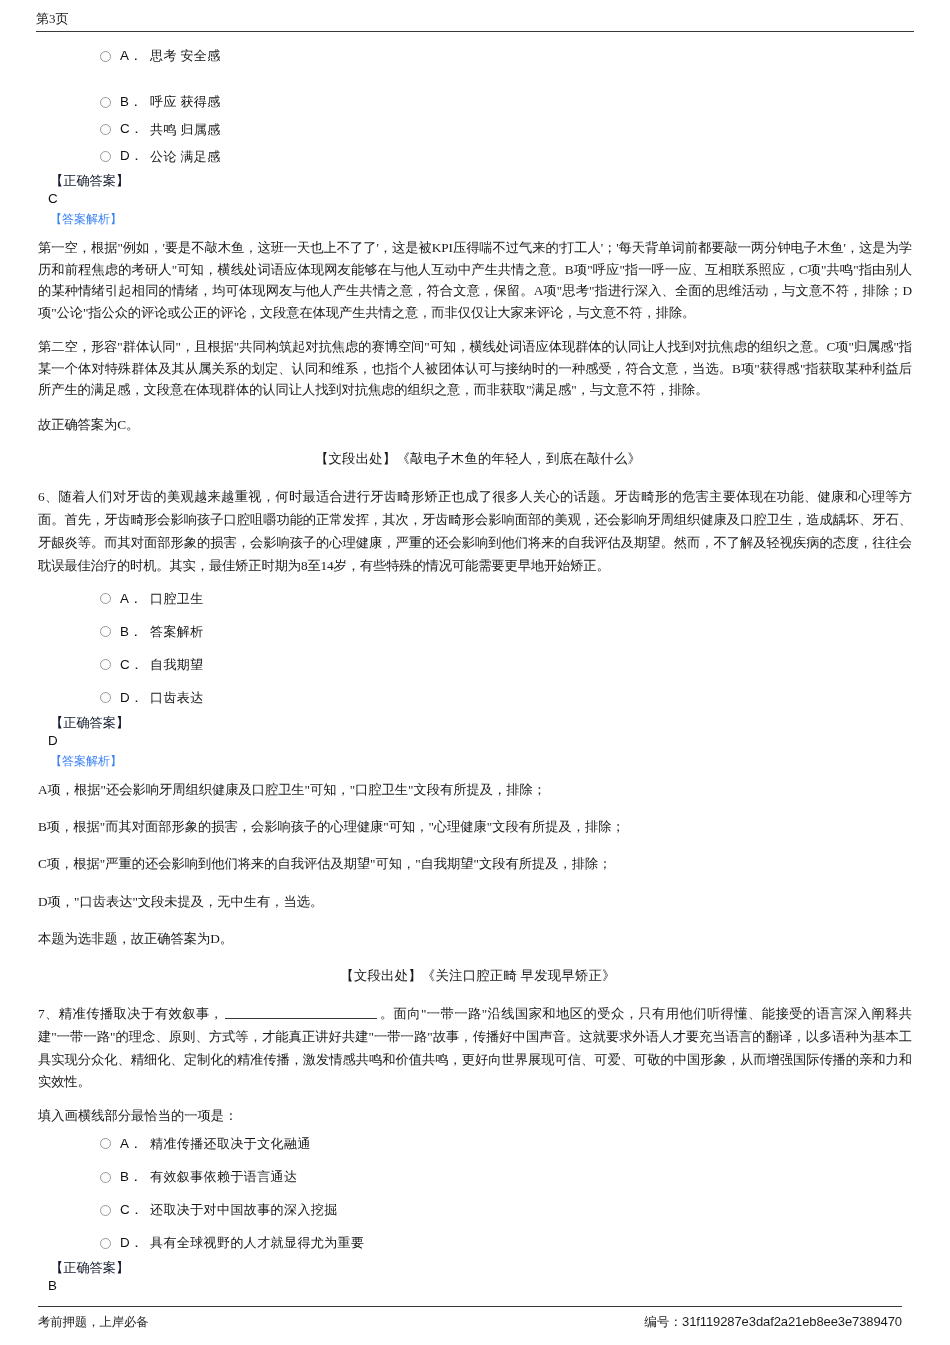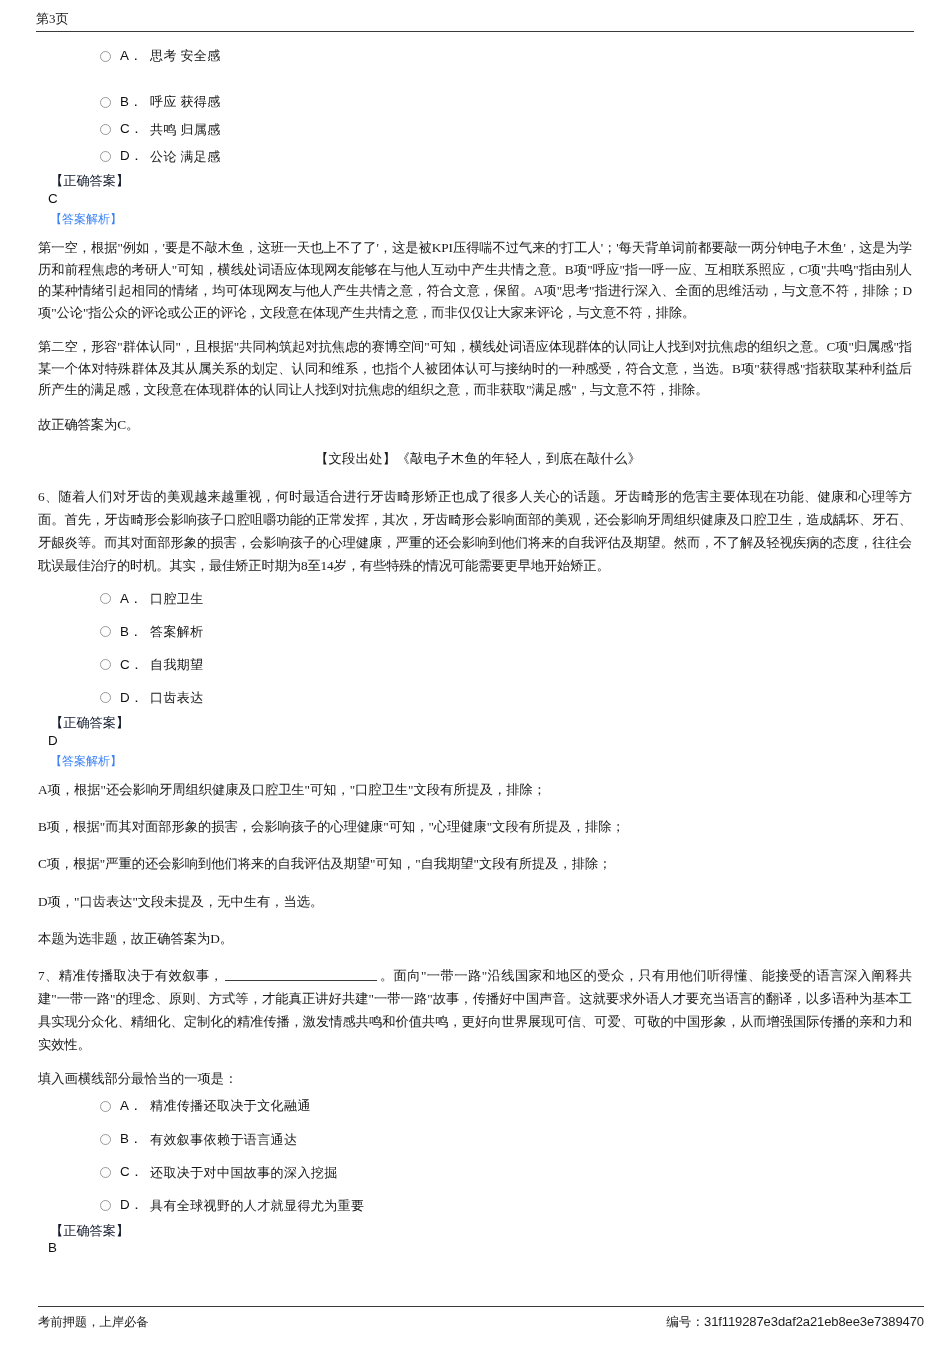--- a/index.html
+++ b/index.html
@@ -154,21 +154,21 @@
     width: 152px;
     height: 11px;
     vertical-align: -1px;
     margin: 0 2px;
   }
 
   
   .doc-footer {
     position: absolute;
     left: 38px;
-    right: 26px;
+    right: 48px;
     bottom: 14px;
     border-top: 1px solid #3a3a3a;
     padding-top: 7px;
     display: flex;
     align-items: baseline;
     justify-content: space-between;
   }
   .footer-left {
     font-size: 12.4px;
     color: #1d1d1d;
@@ -258,20 +258,21 @@
     <div class="ans-label">【正确答案】</div>
     <div class="ans-value">D</div>
     <div class="ans-label2">【答案解析】</div>
 
     <p class="expl-line">A项，根据"还会影响牙周组织健康及口腔卫生"可知，"口腔卫生"文段有所提及，排除；</p>
     <p class="expl-line">B项，根据"而其对面部形象的损害，会影响孩子的心理健康"可知，"心理健康"文段有所提及，排除；</p>
     <p class="expl-line">C项，根据"严重的还会影响到他们将来的自我评估及期望"可知，"自我期望"文段有所提及，排除；</p>
     <p class="expl-line">D项，"口齿表达"文段未提及，无中生有，当选。</p>
     <p class="expl-line">本题为选非题，故正确答案为D。</p>
 
+    <p class="source"><span>【文段出处】</span><span>《关注口腔正畸 早发现早矫正》</span></p>
 
     <p class="stem"><span>7、精准传播取决于有效叙事，</span><span class="blank-line"></span><span>。面向"一带一路"沿线国家和地区的受众，只有用他们听得懂、能接受的语言深入阐释共建"一带一路"的理念、原则、方式等，才能真正讲好共建"一带一路"故事，传播好中国声音。这就要求外语人才要充当语言的翻译，以多语种为基本工具实现分众化、精细化、定制化的精准传播，激发情感共鸣和价值共鸣，更好向世界展现可信、可爱、可敬的中国形象，从而增强国际传播的亲和力和实效性。</span></p>
 
     <p class="subq">填入画横线部分最恰当的一项是：</p>
 
     <ul class="options">
       <li class="opt opt-gap-wide">
         <span class="radio"></span>
         <span class="opt-letter">A．</span>
         <span class="opt-text">精准传播还取决于文化融通</span>

